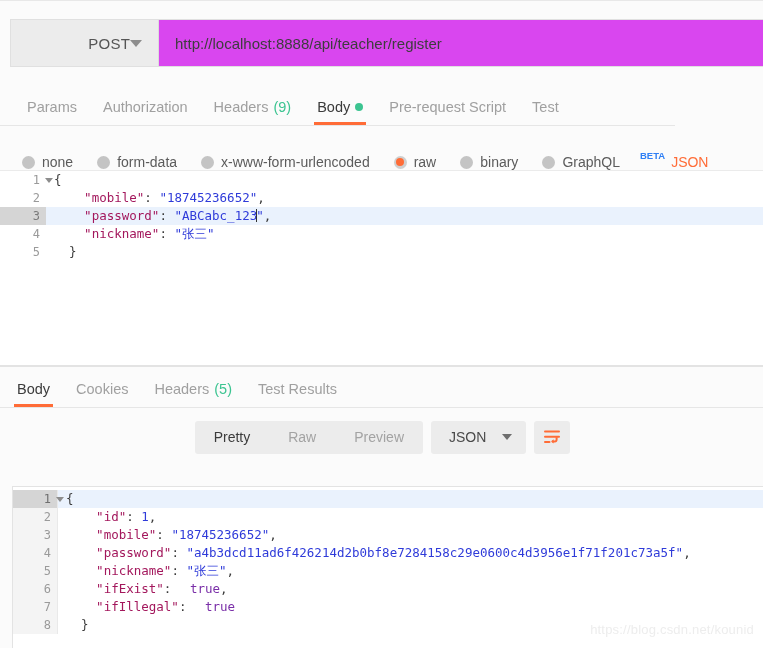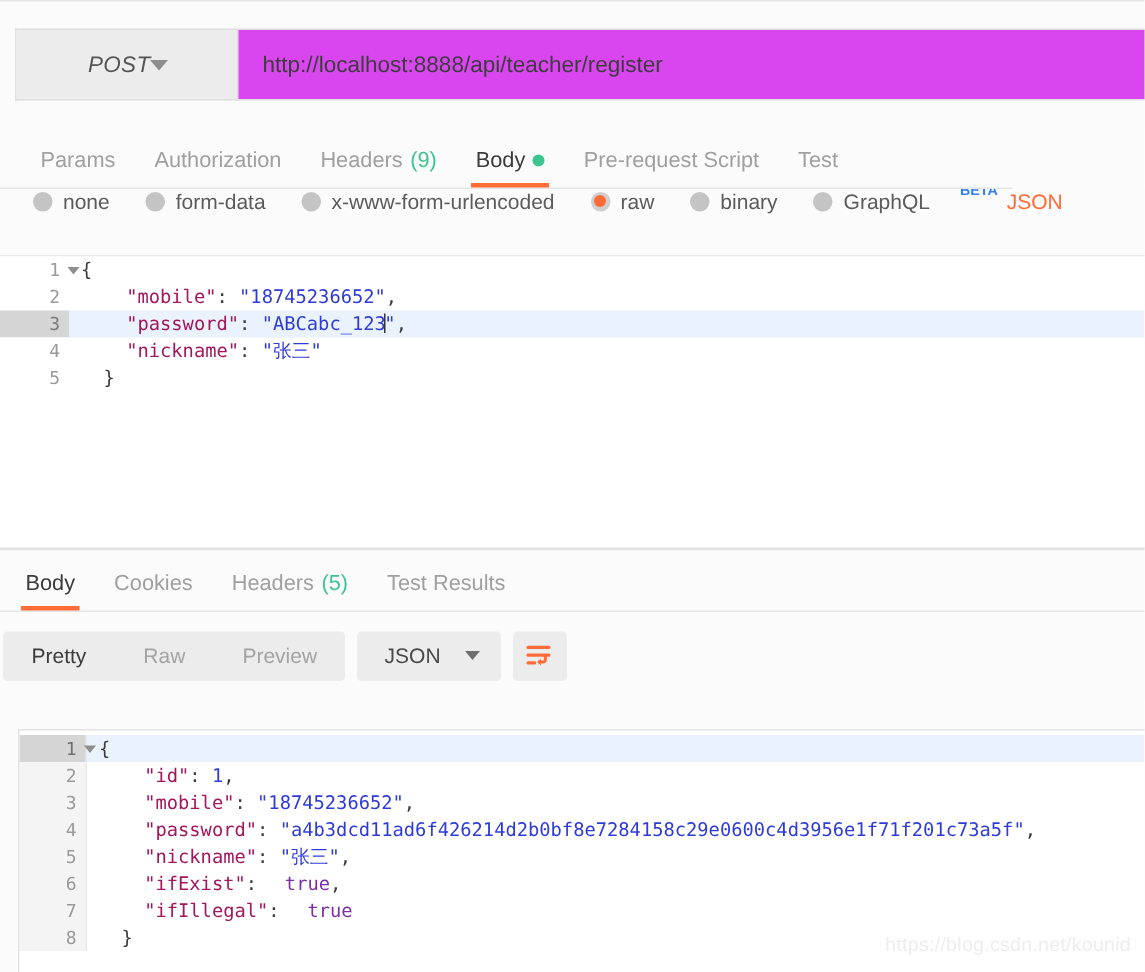--- a/index.html
+++ b/index.html
@@ -43,27 +43,26 @@
     align-items: stretch;
     border: 1px solid #e0e0e0;
     border-right: none;
     background: #ececec;
     box-sizing: border-box;
   }
   .method-select {
     width: 148px;
     display: flex;
     align-items: center;
-    justify-content: center;
+    justify-content: flex-end;
     padding: 0 16px 0 18px;
     border-right: 1px solid #dcdcdc;
     box-sizing: border-box;
     background: #ececec;
     cursor: pointer;
-    font-style: italic;
   }
   .method-label {
     font-size: 15px;
     color: #555;
     letter-spacing: .2px;
   }
   .caret {
     width: 0; height: 0;
     border-left: 6px solid transparent;
     border-right: 6px solid transparent;
@@ -124,21 +123,21 @@
 
   
   .radio-row {
     position: absolute;
     left: 0; top: 126px;
     width: 763px;
     height: 45px;
     background: #fbfbfb;
     border-bottom: 1px solid #ebebeb;
     display: flex;
-    align-items: flex-start;
+    align-items: flex-end;
     padding-left: 22px;
     box-sizing: border-box;
     overflow: hidden;
   }
   .radio-item {
     display: flex;
     align-items: center;
     margin-right: 24px;
     cursor: pointer;
     white-space: nowrap;
@@ -276,20 +275,21 @@
   .res-toolbar {
     position: absolute;
     left: 0; top: 408px;
     width: 763px;
     height: 58px;
     background: #fbfbfb;
     display: flex;
     align-items: center;
     padding-left: 2px;
     box-sizing: border-box;
+    justify-content: center;
   }
   .seg-group {
     display: flex;
     background: #ececec;
     border-radius: 3px;
     height: 33px;
     align-items: stretch;
   }
   .seg {
     display: flex;

